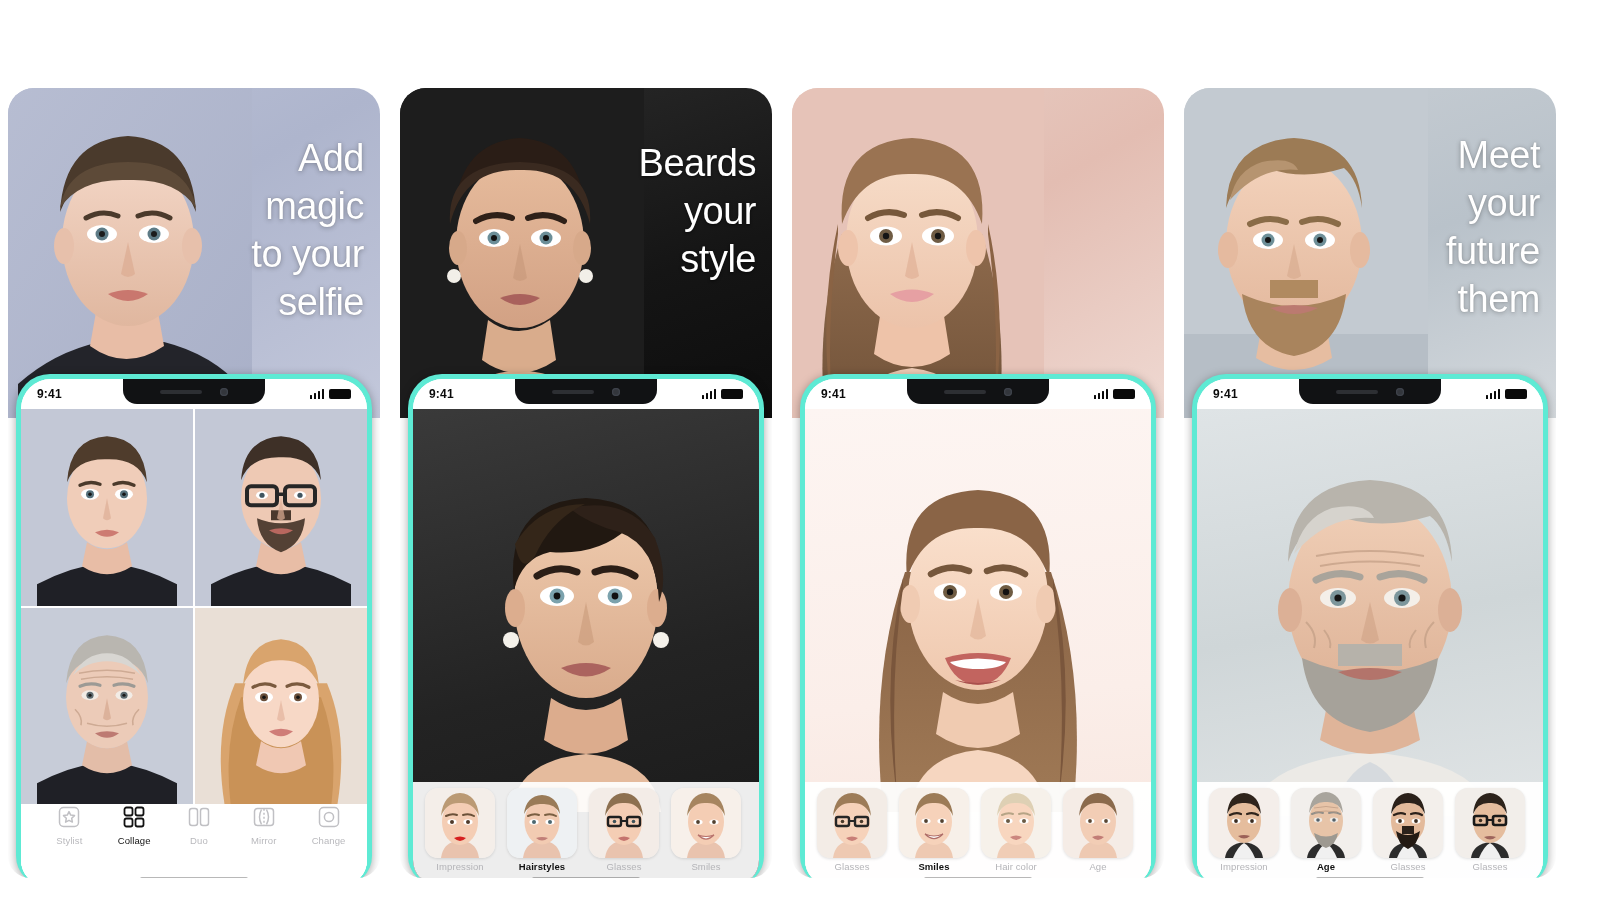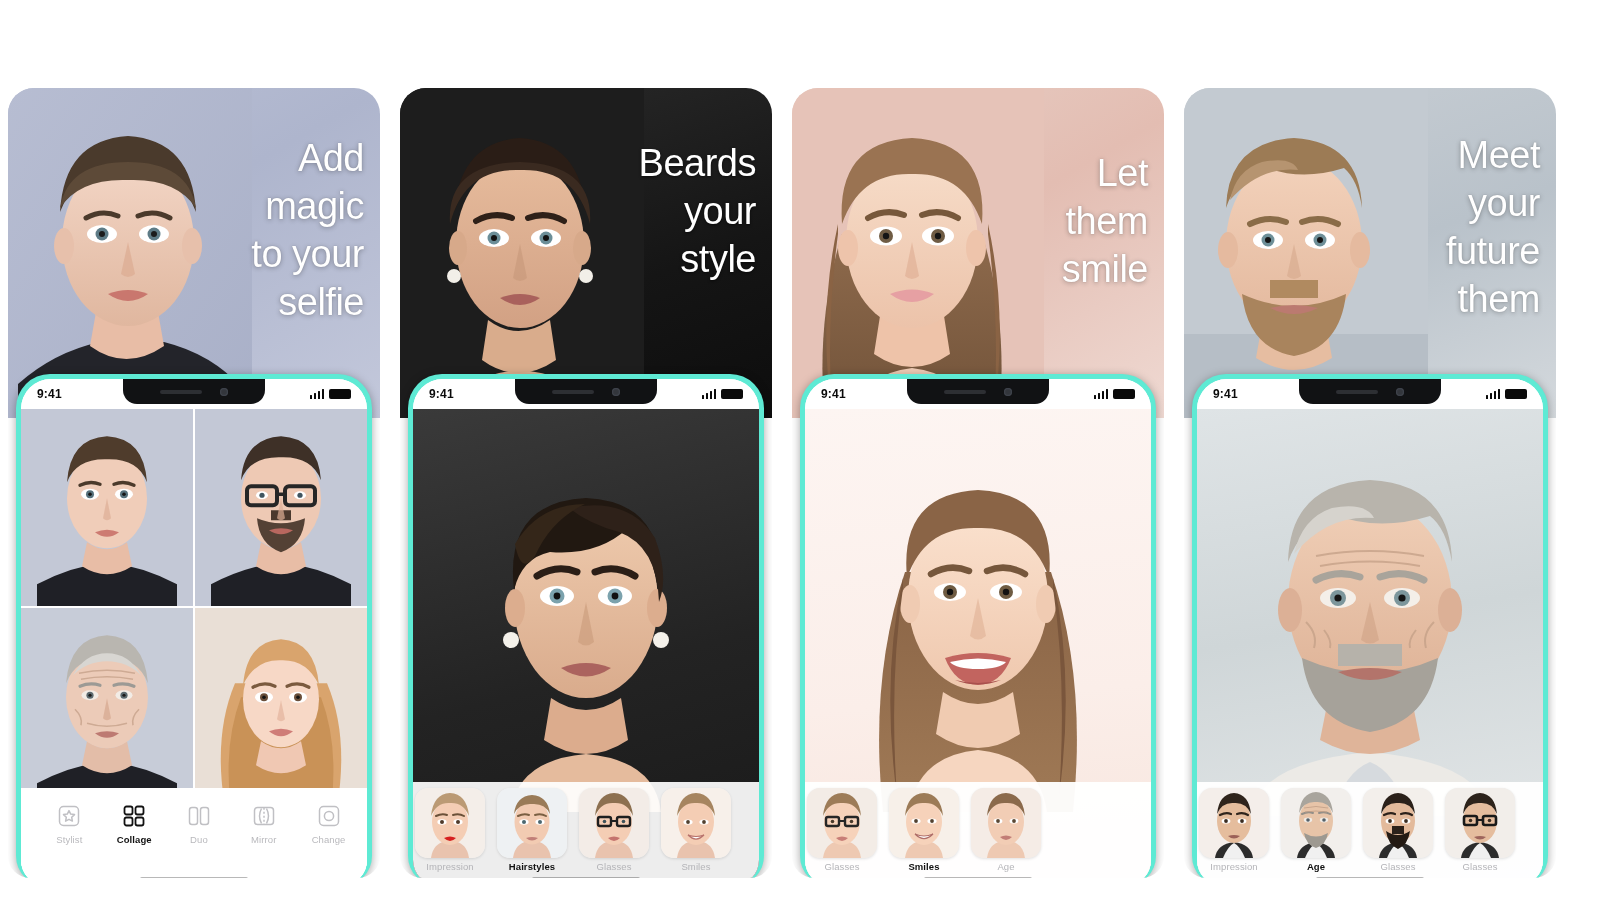--- a/index.html
+++ b/index.html
@@ -182,25 +182,25 @@
     gap: 2px;
     background: #ffffff;
     padding-bottom: 82px;
     box-sizing: border-box;
   }
   .collage-cell { position: relative; overflow: hidden; background: #c5c9d6; }
 
   
   .toolbar {
     position: absolute;
-    left: 0; right: 0; bottom: 16px;
+    left: 0; right: 0; bottom: 0;
     height: 82px;
     background: #ffffff;
     display: flex;
-    align-items: center;
+    align-items: flex-start;
     justify-content: space-around;
     padding: 0 6px 10px 16px;
     box-sizing: border-box;
     z-index: 4;
   }
   .tool {
     display: flex;
     flex-direction: column;
     align-items: center;
     gap: 5px;
@@ -210,21 +210,21 @@
     width: 26px; height: 26px;
     display: flex; align-items: center; justify-content: center;
   }
   .tool-ic svg { display: block; }
   .tool-lb {
     font-size: 9.5px;
     color: #b9b9bd;
     letter-spacing: .1px;
     white-space: nowrap;
   }
-  .tool.active .tool-lb { color: #121212; font-weight: bold; }
+  .tool.active .tool-lb { color: #121212; font-weight: normal; }
   .tool.active .tool-ic svg { stroke: #121212; }
 
   
   .result {
     position: absolute;
     inset: 0;
     overflow: hidden;
   }
   .result-bg { position: absolute; inset: 0; }
   .r2 .result-bg { background: linear-gradient(165deg,#3a3a3a 0%,#232323 55%,#191919 100%); }
@@ -242,21 +242,21 @@
   .r4 .result-face { width: 300px; bottom: 70px; }
 
   
   .carousel {
     position: absolute;
     left: 0; right: 0; bottom: 0;
     height: 104px;
     display: flex;
     align-items: flex-start;
     gap: 8px;
-    padding: 6px 0 0 0;
+    padding: 6px 0 0 10px;
     box-sizing: border-box;
     z-index: 4;
   }
   .chip {
     flex: 0 0 auto;
     width: 74px;
     display: flex;
     flex-direction: column;
     align-items: center;
     gap: 3px;
@@ -711,23 +711,20 @@
           <circle cx="104" cy="152" r="7" fill="#6f5c44"></circle>
           <circle cx="156" cy="152" r="7" fill="#6f5c44"></circle>
           <circle cx="104" cy="152" r="3.2" fill="#141414"></circle>
           <circle cx="156" cy="152" r="3.2" fill="#141414"></circle>
           <path d="M86 134 q18 -10 36 -3" stroke="#77583b" stroke-width="6" fill="none" stroke-linecap="round"></path>
           <path d="M140 131 q18 -7 36 3" stroke="#77583b" stroke-width="6" fill="none" stroke-linecap="round"></path>
           <path d="M130 158 l-7 34 q7 6 14 0 Z" fill="#ddab91" opacity=".6"></path>
           <path d="M108 210 q22 -9 44 0 q-22 16 -44 0 Z" fill="#e6a0a3"></path>
         </svg>
       </div>
-      <div class="tagline">Let
-them
-smile</div>
     </div>
 
     <div class="phone">
       <div class="phone-screen">
         <div class="notch">
           <span class="speaker"></span>
           <span class="camera"></span>
         </div>
         <div class="statusbar">
           <span class="sb-time">9:41</span>
@@ -808,20 +805,38 @@
                   <ellipse cx="35" cy="34" rx="18" ry="23" fill="#f6d2ba"></ellipse>
                   <path d="M16 28 q2 -22 19 -23 q17 1 19 23 q-6 -14 -19 -13 q-13 -1 -19 13 Z" fill="#9c7b57"></path>
                   <ellipse cx="27" cy="33" rx="4.6" ry="2.6" fill="#fff"></ellipse>
                     <circle cx="27" cy="33" r="1.9" fill="#52412f"></circle>
                   <ellipse cx="43" cy="33" rx="4.6" ry="2.6" fill="#fff"></ellipse>
                     <circle cx="43" cy="33" r="1.9" fill="#52412f"></circle>
                   <path d="M26 46 q9 9 18 0 q-9 4 -18 0 Z" fill="#ffffff" stroke="#b06f69" stroke-width="1.2"></path>
                 </svg>
               </span>
               <span class="chip-lb">Smiles</span>
+            </div>
+            <div class="chip">
+              <span class="chip-th">
+                <svg class="face-svg" viewBox="0 0 70 70" preserveAspectRatio="xMidYMid slice">
+                  <rect width="70" height="70" fill="#f6f1ea"></rect>
+                  <path d="M16 70 q2 -16 19 -18 q17 2 19 18 Z" fill="#f0cdb6"></path>
+                  <ellipse cx="35" cy="34" rx="18" ry="23" fill="#f8d6bf"></ellipse>
+                  <path d="M16 28 q2 -22 19 -23 q17 1 19 23 q-6 -14 -19 -13 q-13 -1 -19 13 Z" fill="#ded0b4"></path>
+                  <ellipse cx="27" cy="33" rx="4.6" ry="2.8" fill="#fff"></ellipse>
+                    <circle cx="27" cy="33" r="2" fill="#6a5a44"></circle>
+                  <ellipse cx="43" cy="33" rx="4.6" ry="2.8" fill="#fff"></ellipse>
+                    <circle cx="43" cy="33" r="2" fill="#6a5a44"></circle>
+                  <path d="M21 27 q6 -3 11 -1" stroke="#b6a486" stroke-width="2" fill="none" stroke-linecap="round"></path>
+                  <path d="M38 26 q6 -2 11 1" stroke="#b6a486" stroke-width="2" fill="none" stroke-linecap="round"></path>
+                  <path d="M29 49 q6 -3 12 0 q-6 6 -12 0 Z" fill="#cb867f"></path>
+                </svg>
+              </span>
+              <span class="chip-lb">Hair color</span>
             </div>
             <div class="chip">
               <span class="chip-th">
                 <svg class="face-svg" viewBox="0 0 70 70" preserveAspectRatio="xMidYMid slice">
                   <rect width="70" height="70" fill="#f5ece6"></rect>
                   <path d="M16 70 q2 -16 19 -18 q17 2 19 18 Z" fill="#eec9b2"></path>
                   <ellipse cx="35" cy="34" rx="18" ry="23" fill="#f2cdb5"></ellipse>
                   <path d="M16 28 q2 -22 19 -23 q17 1 19 23 q-6 -14 -19 -13 q-13 -1 -19 13 Z" fill="#8b6a4c"></path>
                   <ellipse cx="27" cy="33" rx="4.4" ry="2.6" fill="#fff"></ellipse>
                     <circle cx="27" cy="33" r="1.9" fill="#5a4733"></circle>

